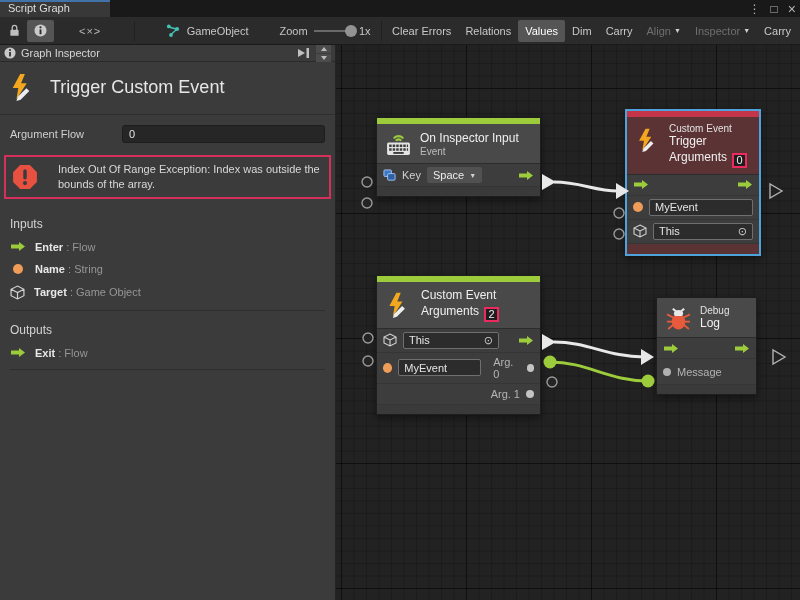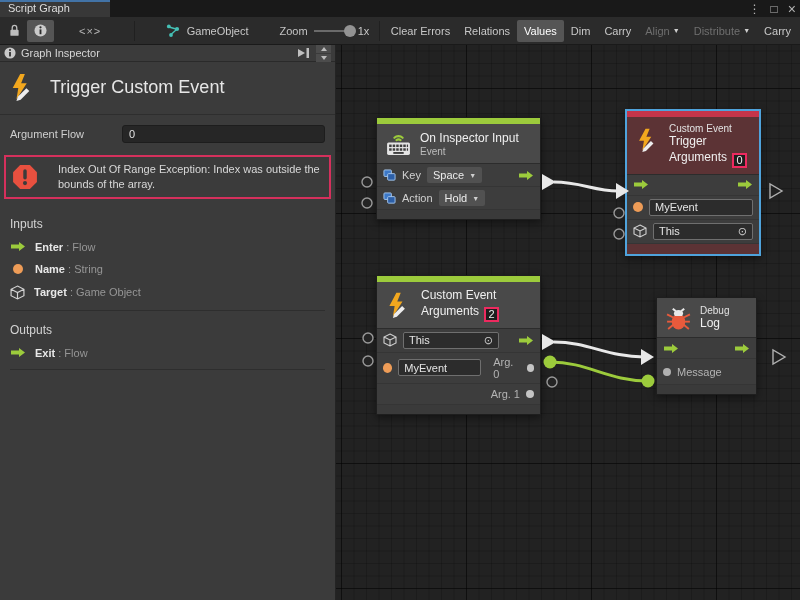--- a/index.html
+++ b/index.html
@@ -155,21 +155,21 @@
       <span>Dim</span>
     </div>
   <div class="tbtn">
       <span>Carry</span>
     </div>
   <div class="tbtn disabled">
     <span>Align</span>
     <span class="dd-caret">▼</span>
   </div>
   <div class="tbtn disabled">
-    <span>Distribute</span>
+    <span>Inspector</span>
     <span class="dd-caret">▼</span>
   </div>
   <div class="tbtn">
       <span>Carry</span>
     </div>
 </div>
 
 <div class="main">
 
   <div class="inspector">
@@ -307,33 +307,20 @@
           <span>Space</span>
           <span class="dd-caret">▼</span>
         </span>
         <span class="spring"></span>
         <span>
             <svg width="16" height="11" viewBox="0 0 16 11">
               <path d="M1 3.5 H9 V1 L15 5.5 L9 10 V7.5 H1 Z" fill="#9ccb3c"></path>
             </svg>
           </span>
       </div>
-      <div class="nrow">
-        <span>
-            <svg width="13" height="13" viewBox="0 0 14 14">
-              <rect x="1" y="1" width="8" height="7" rx="1" fill="#3c78c8" stroke="#a8c8ec" stroke-width="1"></rect>
-              <rect x="5" y="5" width="8" height="7" rx="1" fill="#2c5fa8" stroke="#a8c8ec" stroke-width="1"></rect>
-            </svg>
-          </span>
-        <span class="lbl">Action</span>
-        <span class="dropdown">
-          <span>Hold</span>
-          <span class="dd-caret">▼</span>
-        </span>
-      </div>
       <div class="nfoot"></div>
     </div>
 
     <div class="node" style="left:289px; top:64px; width:136px; border:2px solid #4fa3dc;">
       <div class="topbar red"></div>
       <div class="nhead maroon" style="align-items:flex-start;">
         <span style="margin-top:4px;">
           <svg width="26" height="26" viewBox="0 0 32 32">
               <polygon points="13,2 5,17 11,17 9,29 20,12 14,12 18,2" fill="#f2a71e"></polygon>
               <path d="M13.5 29.5 l-4.5 1.4 1.4-4.5 9.2-9.2 3.1 3.1 z" fill="#ededed"></path>

